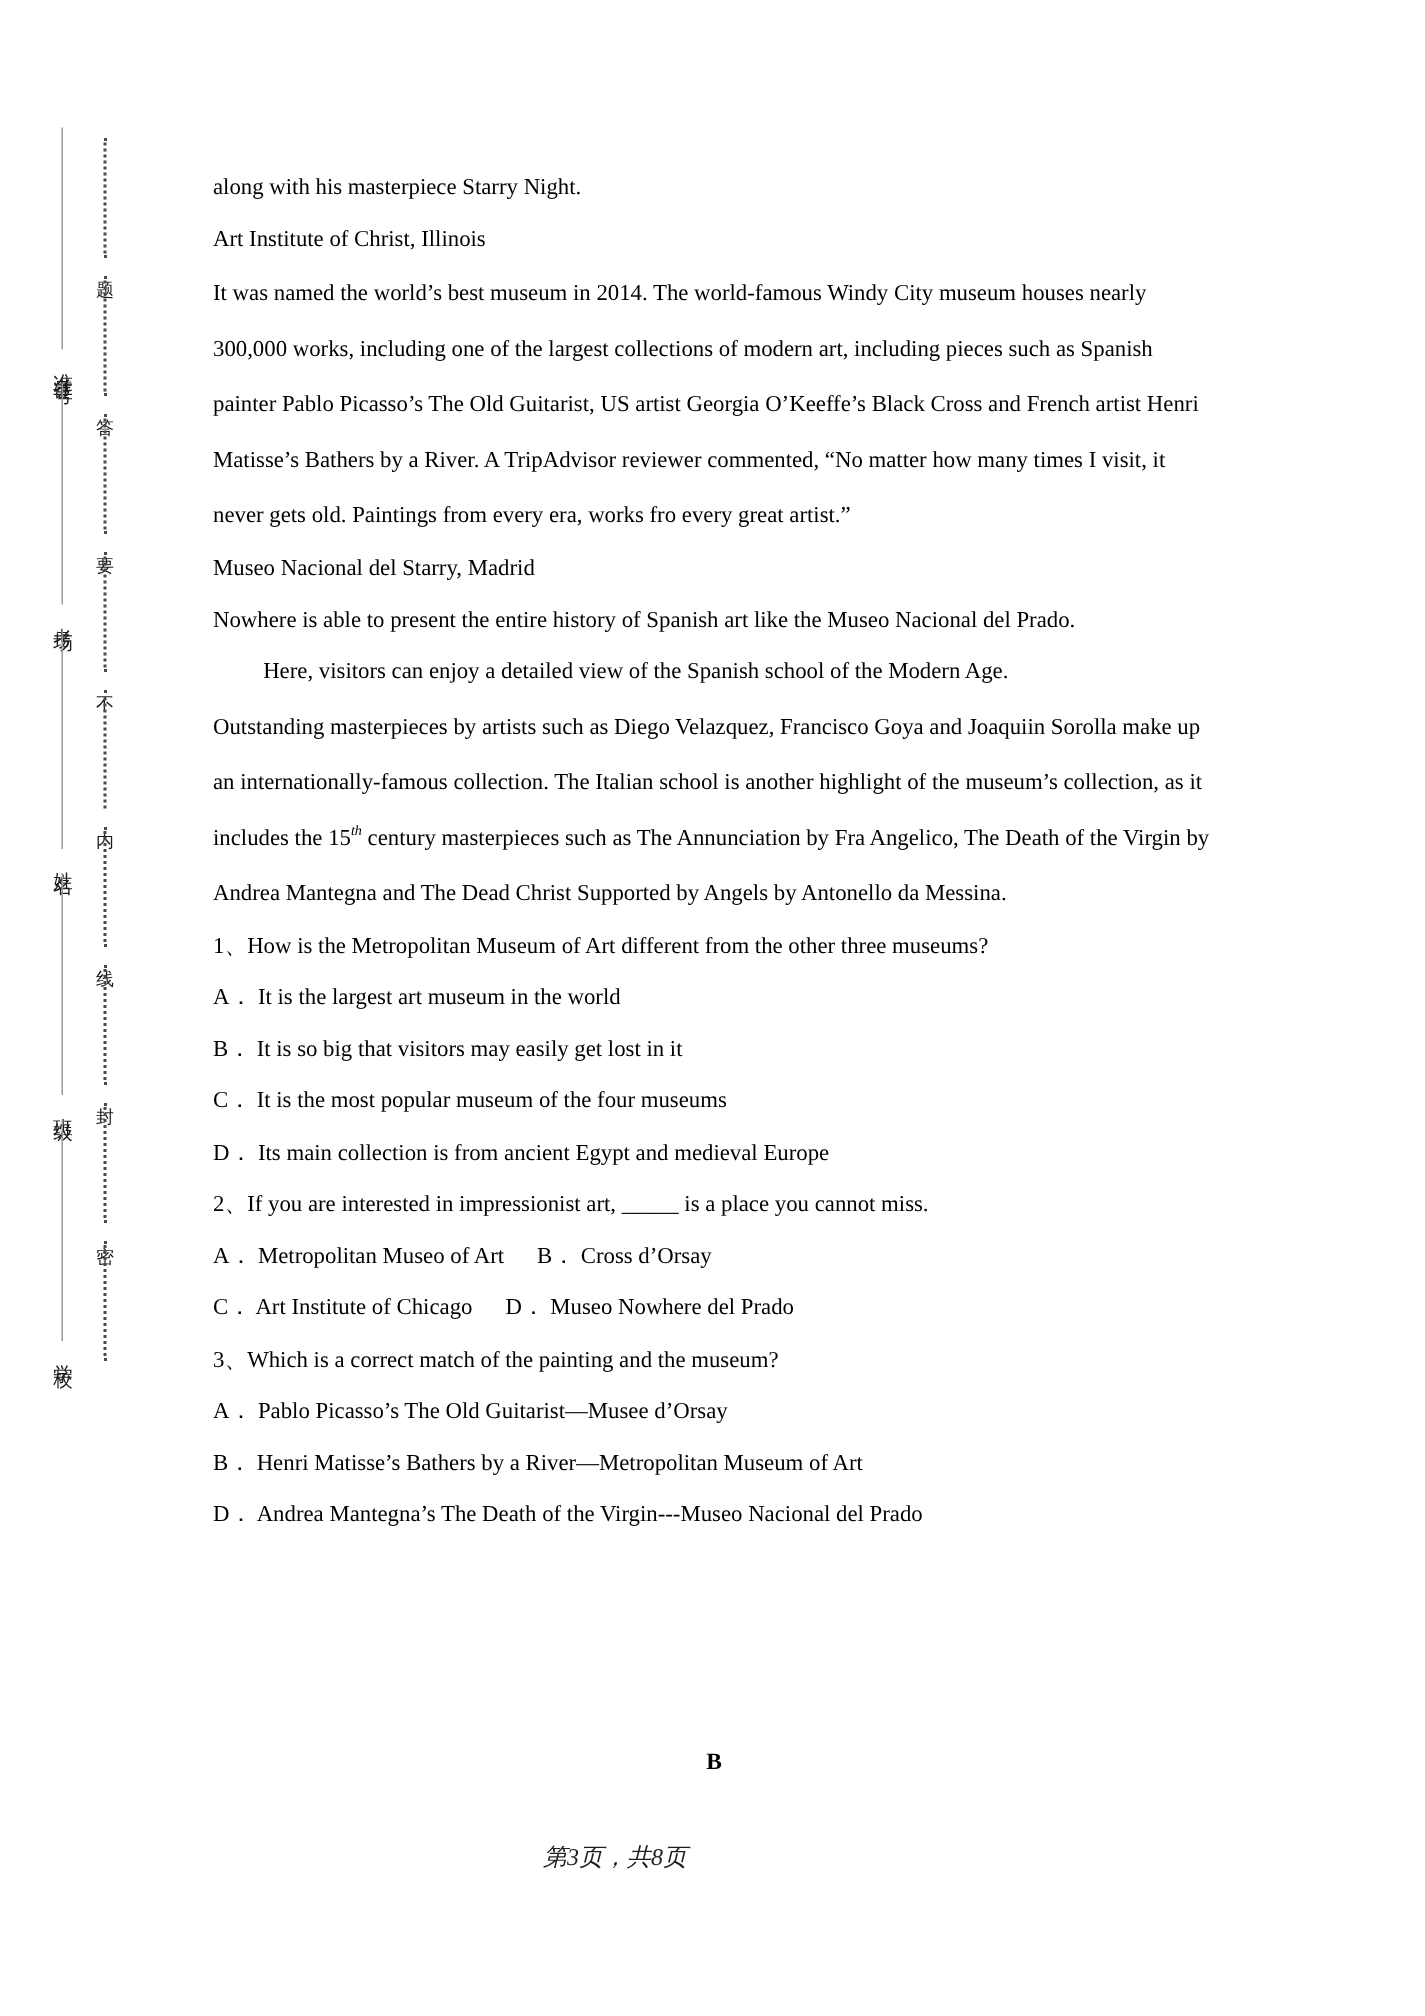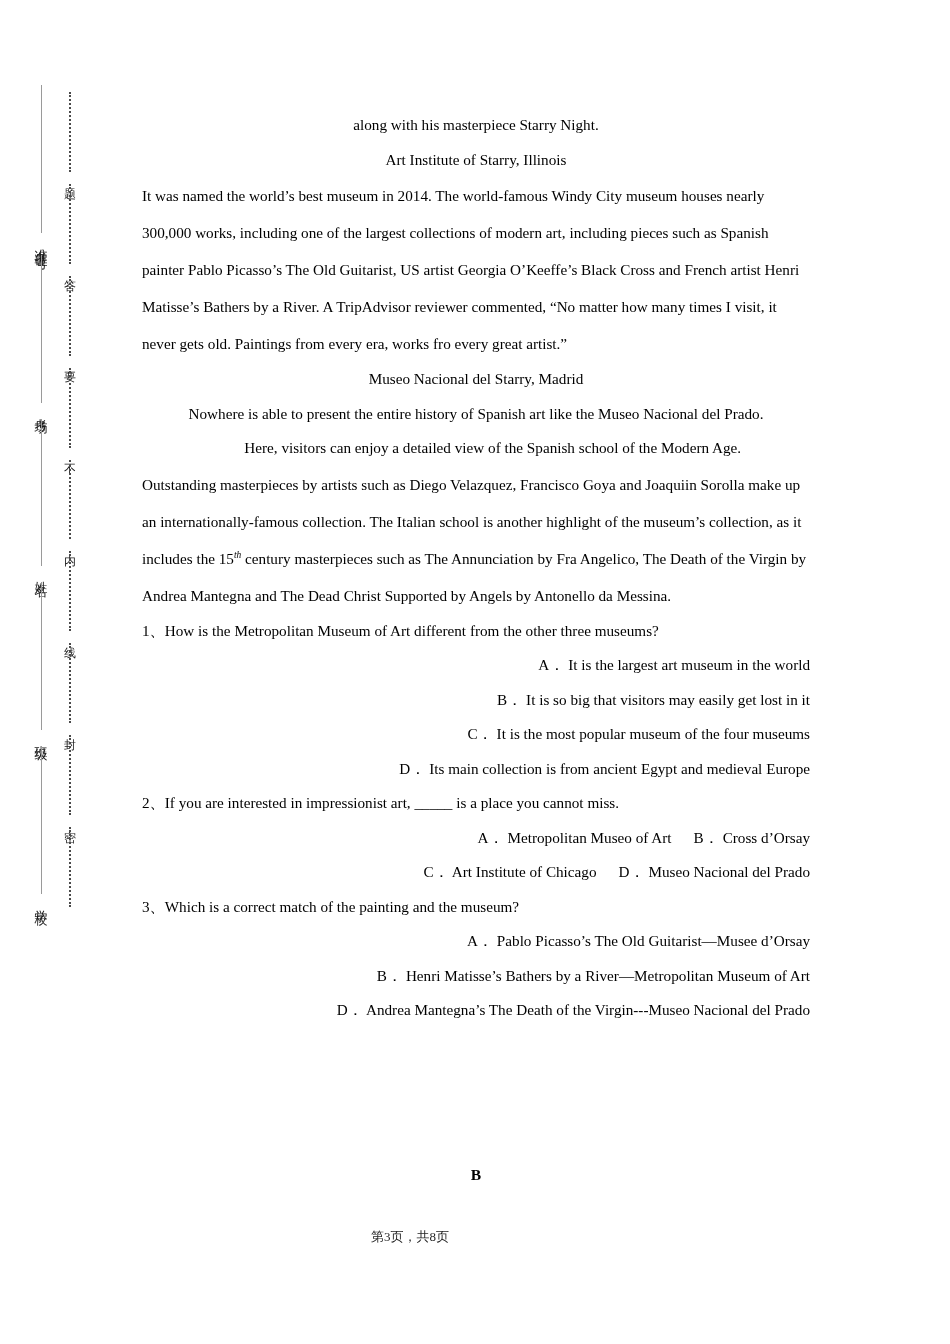--- a/index.html
+++ b/index.html
@@ -89,36 +89,35 @@
     width: 668px;
   }
 
   .para {
     font-size: 15.2px;
     line-height: 37px;
     text-align: left;
     margin: 0;
     color: #000000;
   }
-  .para.tight { line-height: 34.5px; text-align: center; }
+  .para.tight { line-height: 34.5px; }
   .para.indent { text-indent: 2.2em; }
 
   .q-stem {
     font-size: 15.2px;
     line-height: 34.5px;
     margin: 0;
     color: #000000;
     font-family: Liberation Serif, serif;
   }
   .q-opt {
     font-size: 15.2px;
     line-height: 34.5px;
     margin: 0;
     color: #000000;
-    text-align: right;
   }
   .opt-gap { display: inline-block; width: 22px; }
 
   sup { font-size: 0.62em; vertical-align: super; line-height: 0; font-style: italic; }
 
   #answer-mark {
     position: absolute;
     left: 0;
     top: 1058px;
     width: 668px;
@@ -129,22 +128,23 @@
   }
 
   
   #footer {
     position: absolute;
     left: 0;
     top: 1228px;
     width: 820px;
     text-align: center;
     font-family: "DejaVu Sans", sans-serif;
-    font-size: 13px;
+    font-size: 16px;
     color: #1f1f1f;
+    font-style: italic;
   }
   #footer .pg { font-family: "Liberation Serif", serif; }
 </style>
 </head>
 <body>
 
 <div id="seal-area">
 
   <div class="seal-col" id="seal-col-fields">
     <div class="seg"></div>
@@ -177,36 +177,36 @@
     <div class="seg"></div>
     <div class="fld">密</div>
     <div class="seg"></div>
   </div>
 
 </div>
 
 <div id="page-body">
 
   <p class="para tight">along with his masterpiece Starry Night.</p>
-  <p class="para tight">Art Institute of Starry, Illinois</p>
+  <p class="para tight">Art Institute of Christ, Illinois</p>
   <p class="para">It was named the world’s best museum in 2014. The world-famous Windy City museum houses nearly 300,000 works, including one of the largest collections of modern art, including pieces such as Spanish painter Pablo Picasso’s The Old Guitarist, US artist Georgia O’Keeffe’s Black Cross and French artist Henri Matisse’s Bathers by a River. A TripAdvisor reviewer commented, “No matter how many times I visit, it never gets old. Paintings from every era, works fro every great artist.”</p>
   <p class="para tight">Museo Nacional del Starry, Madrid</p>
   <p class="para tight">Nowhere is able to present the entire history of Spanish art like the Museo Nacional del Prado.</p>
   <p class="para tight indent">Here, visitors can enjoy a detailed view of the Spanish school of the Modern Age.</p>
   <p class="para"><span>Outstanding masterpieces by artists such as Diego Velazquez, Francisco Goya and Joaquiin Sorolla make up an internationally-famous collection. The Italian school is another highlight of the museum’s collection, as it includes the 15</span><sup>th</sup><span> century masterpieces such as The Annunciation by Fra Angelico, The Death of the Virgin by Andrea Mantegna and The Dead Christ Supported by Angels by Antonello da Messina.</span></p>
 
   <p class="q-stem"><span>1、</span><span>How is the Metropolitan Museum of Art different from the other three museums?</span></p>
   <p class="q-opt">A． It is the largest art museum in the world</p>
   <p class="q-opt">B． It is so big that visitors may easily get lost in it</p>
   <p class="q-opt">C． It is the most popular museum of the four museums</p>
   <p class="q-opt">D． Its main collection is from ancient Egypt and medieval Europe</p>
 
   <p class="q-stem"><span>2、</span><span>If you are interested in impressionist art, _____ is a place you cannot miss.</span></p>
   <p class="q-opt"><span>A． Metropolitan Museo of Art</span><span class="opt-gap"></span><span>B． Cross d’Orsay</span></p>
-  <p class="q-opt"><span>C． Art Institute of Chicago</span><span class="opt-gap"></span><span>D． Museo Nacional del Prado</span></p>
+  <p class="q-opt"><span>C． Art Institute of Chicago</span><span class="opt-gap"></span><span>D． Museo Nowhere del Prado</span></p>
 
   <p class="q-stem"><span>3、</span><span>Which is a correct match of the painting and the museum?</span></p>
   <p class="q-opt">A． Pablo Picasso’s The Old Guitarist—Musee d’Orsay</p>
   <p class="q-opt">B． Henri Matisse’s Bathers by a River—Metropolitan Museum of Art</p>
   <p class="q-opt">D． Andrea Mantegna’s The Death of the Virgin---Museo Nacional del Prado</p>
 
   <div id="answer-mark">B</div>
 </div>
 
 <div id="footer">

